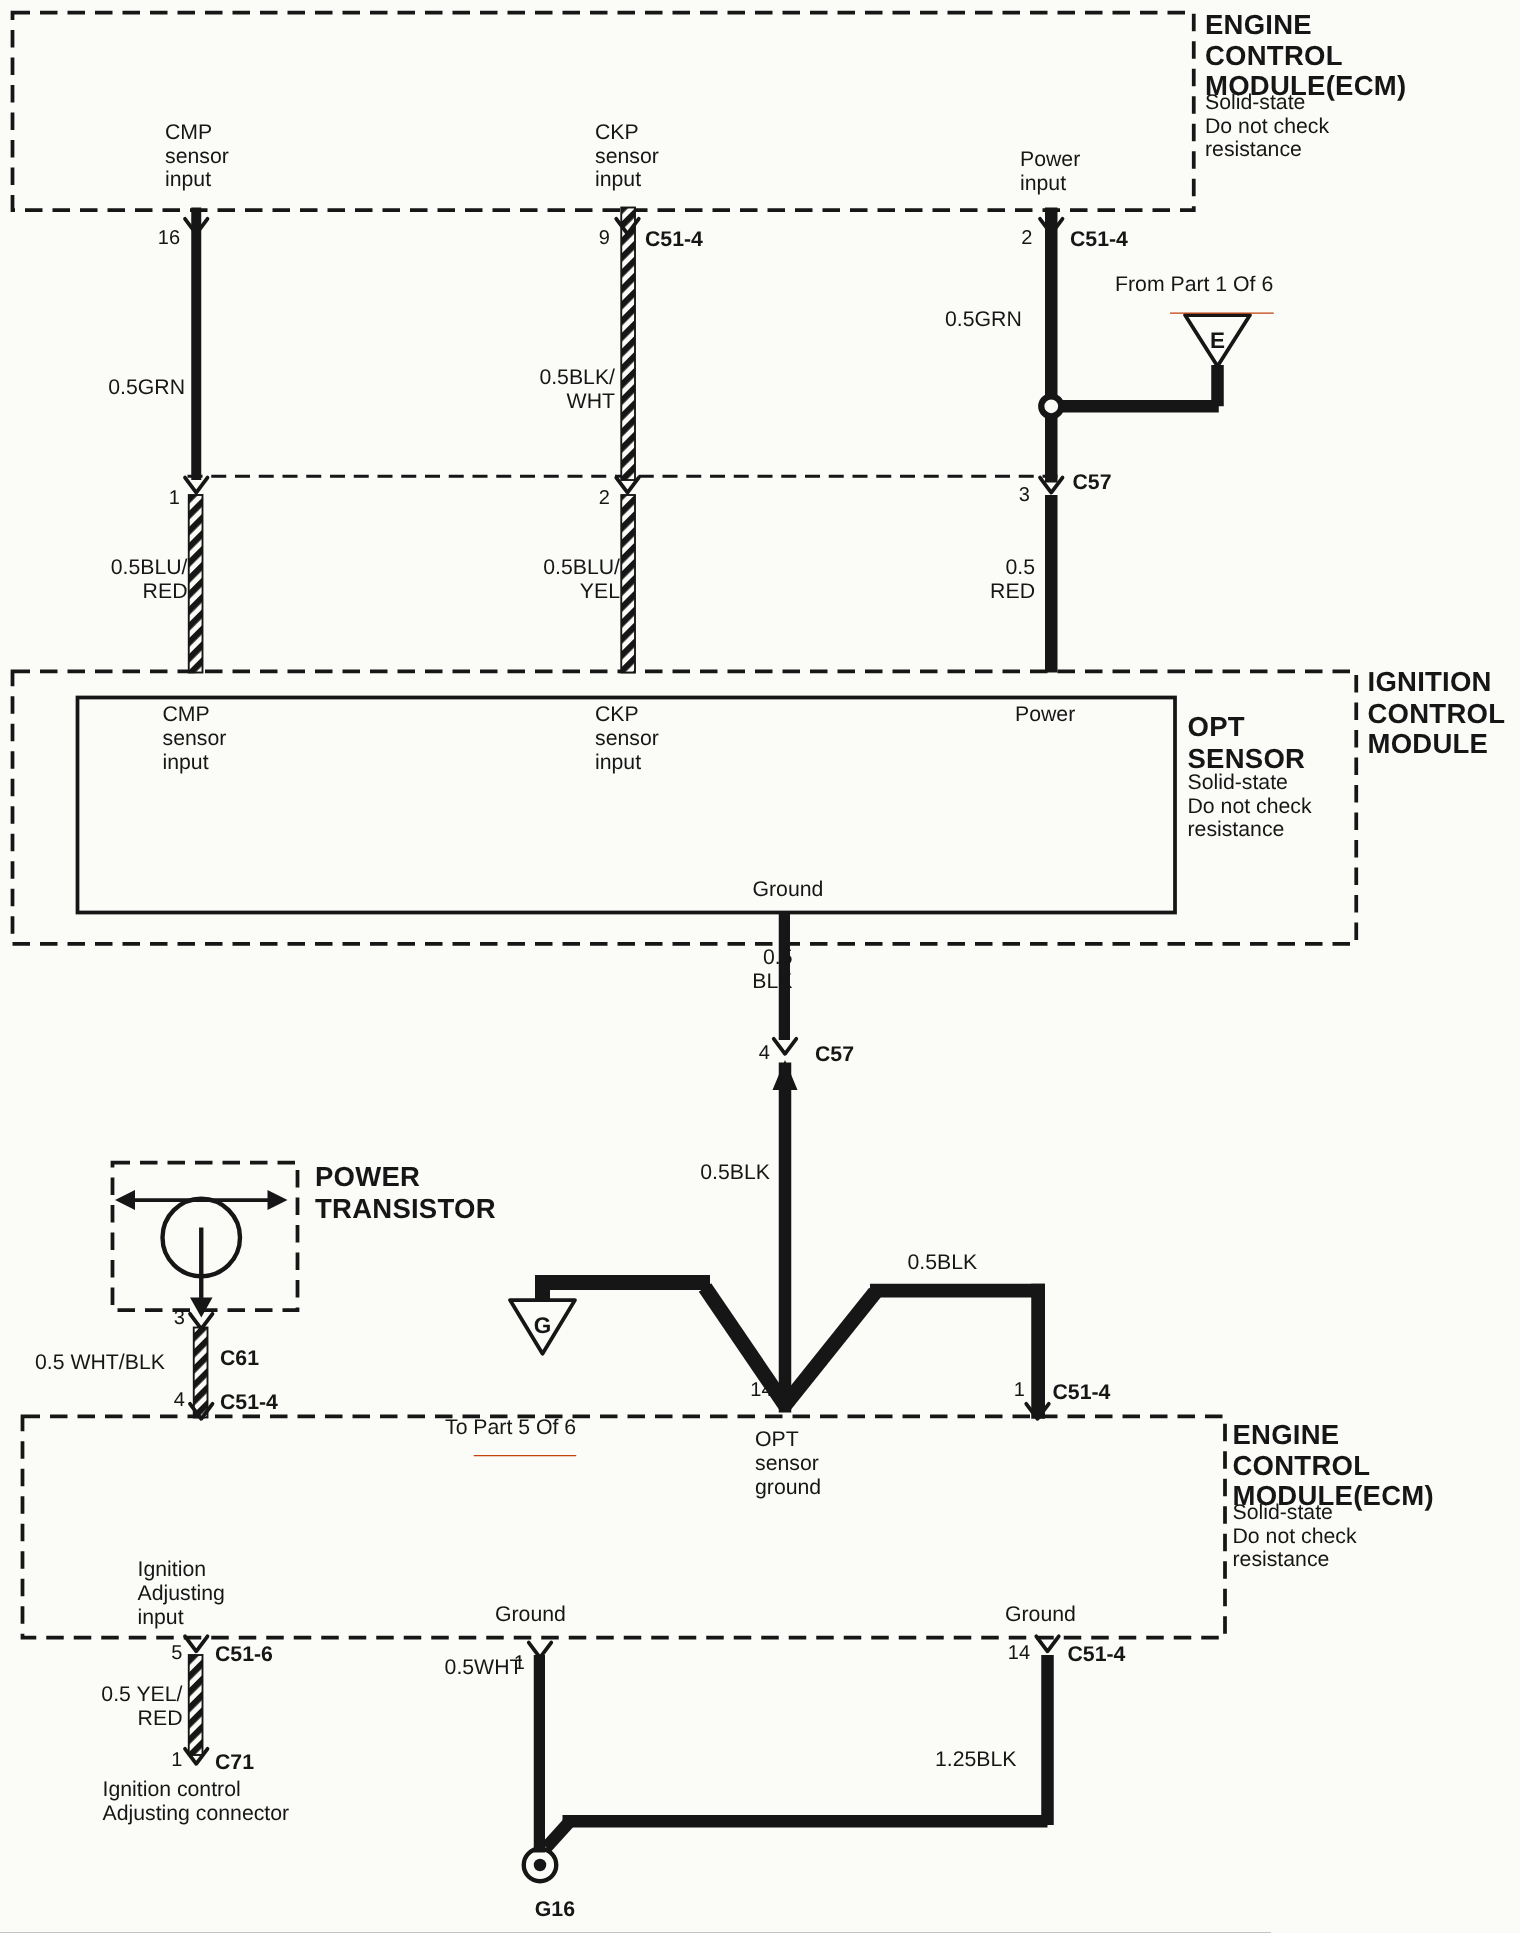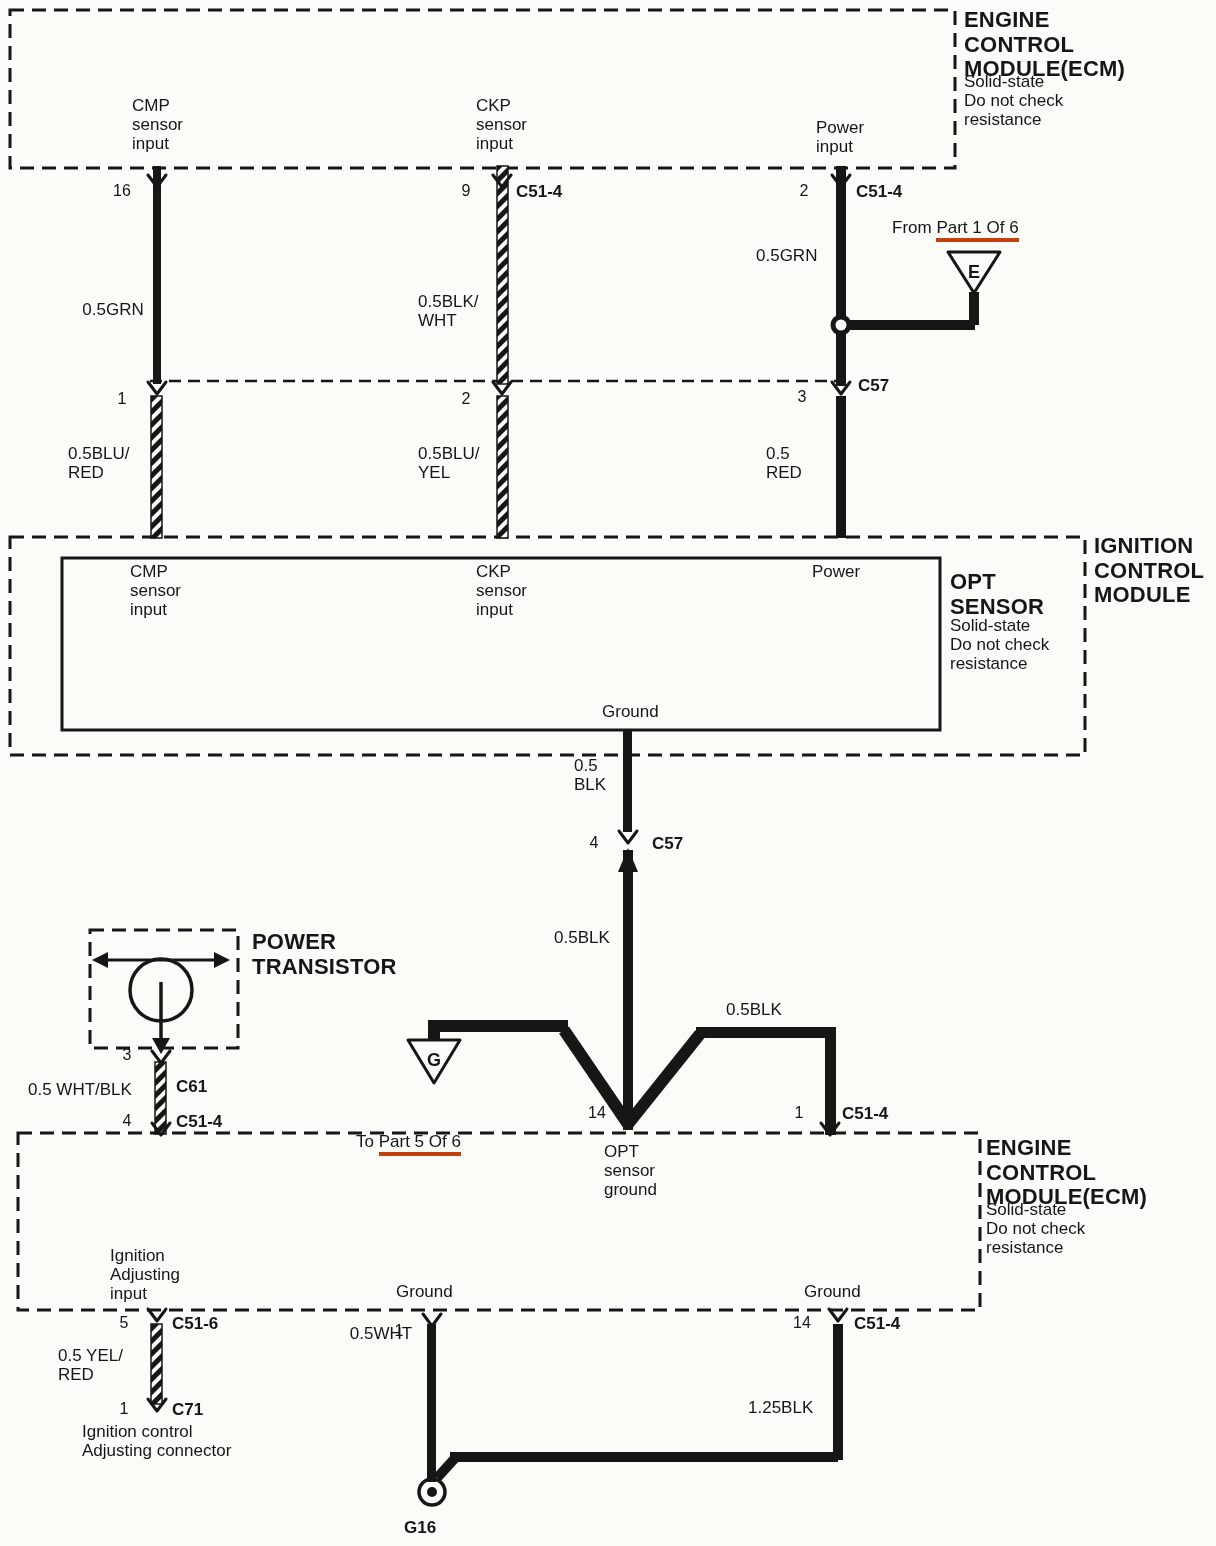--- a/index.html
+++ b/index.html
@@ -3,24 +3,24 @@
 <meta charset="utf-8">
 <style>
   *{margin:0;padding:0;box-sizing:border-box}
   html,body{background:#9a9a9a}
   .canvas{position:relative;width:1216px;height:1546px;background:#fbfbf8;
           font-family:"Liberation Sans",sans-serif;color:#161616;overflow:hidden}
   svg.layer{position:absolute;left:0;top:0;width:1216px;height:1546px}
   .lbl{position:absolute;font-size:17px;line-height:1.12;white-space:pre-line;color:#161616}
   .b{font-weight:bold}
   .big{font-size:22px;letter-spacing:.2px}
-  .ctr{text-align:left}
-  .rt{text-align:center}
+  .ctr{text-align:right}
+  .rt{text-align:right}
   .pin{font-size:16px}
-  .u{border-bottom:4px solid #c2410c;padding-bottom:1px}
+  .u{border-bottom:1px solid #c2410c;padding-bottom:13px}
   
   .dashbox{fill:none;stroke:#161616;stroke-width:3;stroke-dasharray:14 8}
   .solidbox{fill:none;stroke:#161616;stroke-width:3}
   .wire{fill:#161616}
   .chev{fill:none;stroke:#161616;stroke-width:3;stroke-linecap:round;stroke-linejoin:round}
   .thin{stroke:#161616;fill:none}
   .tri{fill:#fbfbf8;stroke:#161616;stroke-width:3;stroke-linejoin:round}
   .svgtxt{font-family:"Liberation Sans",sans-serif;font-weight:bold;font-size:18px;fill:#161616}
 </style>
 </head>

